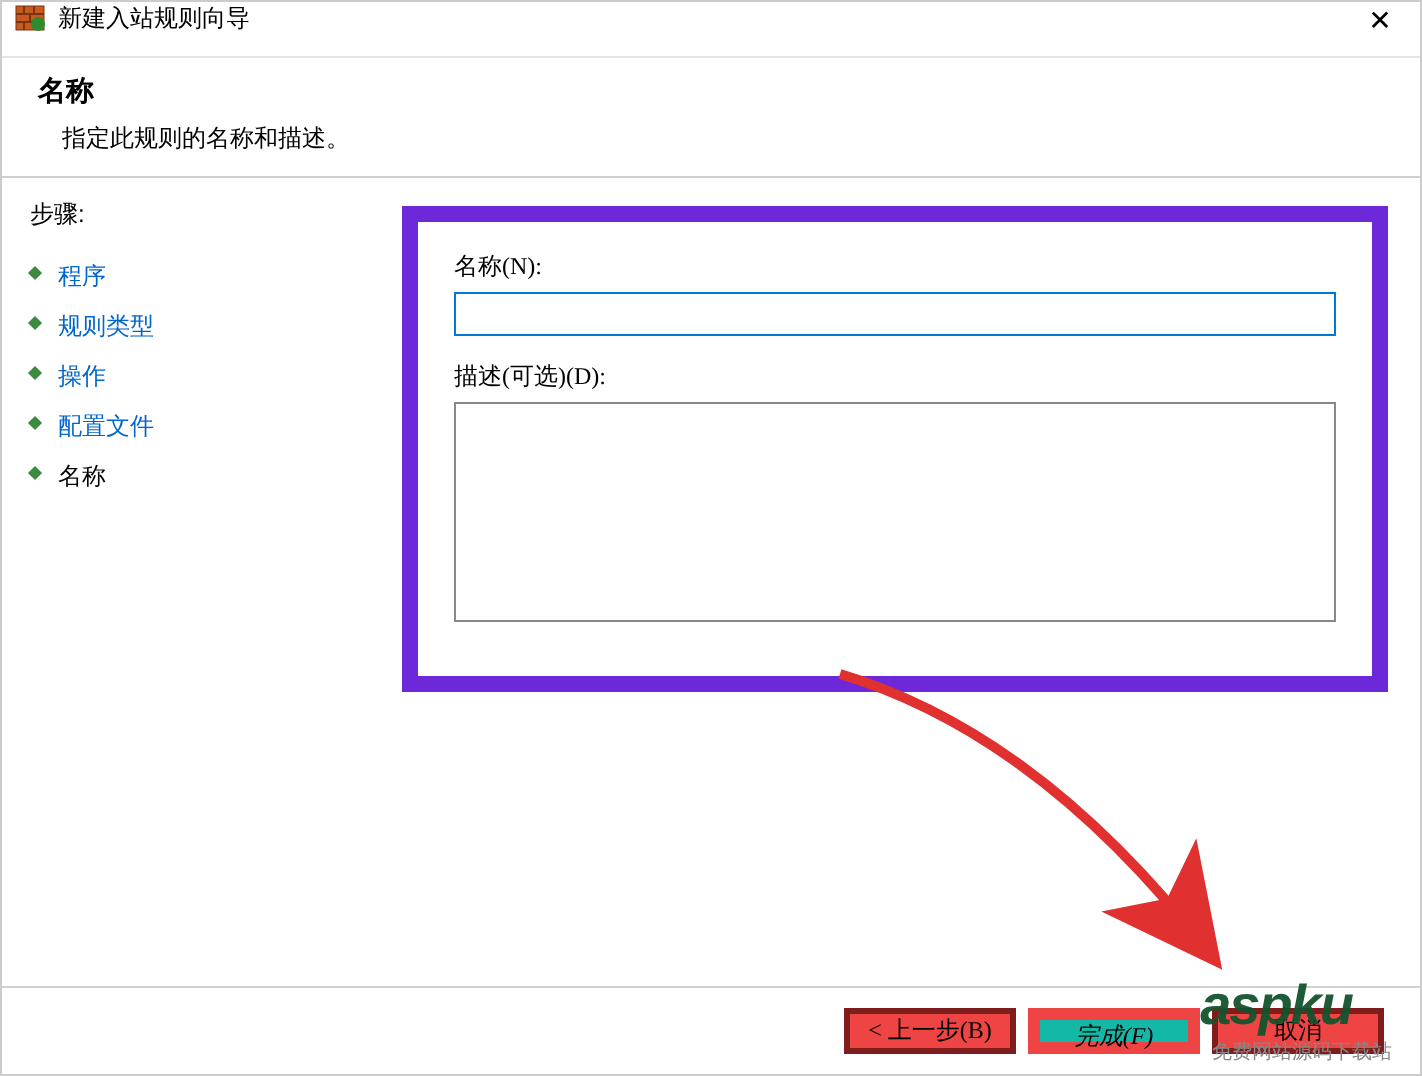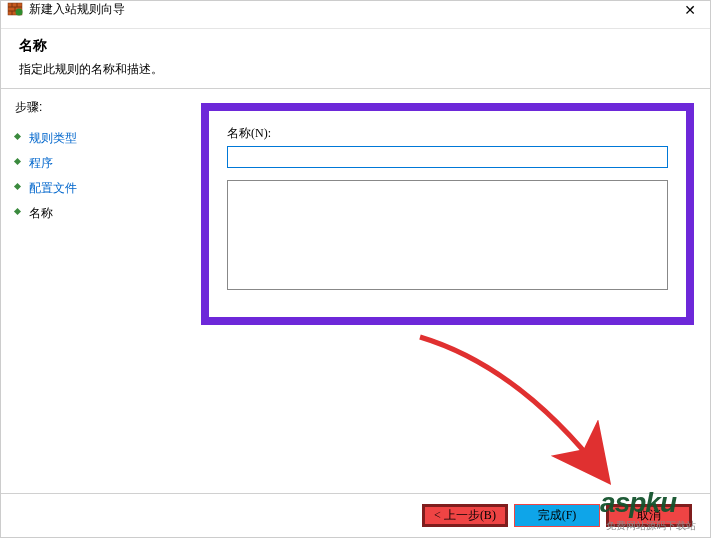--- a/index.html
+++ b/index.html
@@ -30,21 +30,21 @@
     width: 28px; height: 20px;
     text-align: center;
     line-height: 18px;
     font-size: 14px;
     color: #000;
   }
   .header {
     padding: 8px 18px 10px;
   }
   .header .h-title { font-size: 14px; font-weight: bold; margin-bottom: 6px; }
-  .header .h-sub { font-size: 12px; color: #000; }
+  .header .h-sub { font-size: 12px; color: #000; margin-left: 12px; }
   .sep { border-top: 1px solid #d0d0d0; margin: 0; }
   .content {
     display: flex;
     height: calc(100% - 28px - 46px - 1px - 44px);
   }
   .steps {
     width: 190px;
     padding: 10px 14px;
   }
   .steps-title { font-size: 12px; font-weight: normal; color: #000; margin-bottom: 10px;}
@@ -108,22 +108,23 @@
   .btn {
     min-width: 86px;
     height: 23px;
     border: 3px solid #7f1d1d;
     background: #ef4444;
     font-size: 12px;
     font-family: SimSun, serif;
     cursor: pointer;
   }
   .btn.primary {
-    border: 1px solid #ef4444;
-    background: #0ea5e9;
+    border: 6px solid #ef4444;
+    background: #14b8a6;
+    font-style: italic;
   }
   .arrow {
     position: absolute;
     right: 70px;
     bottom: 30px;
     width: 260px;
     height: 180px;
     pointer-events: none;
   }
   .watermark-logo {
@@ -174,31 +175,33 @@
 <div class="header">
   <div class="h-title">名称</div>
   <div class="h-sub">指定此规则的名称和描述。</div>
 </div>
 <div class="sep"></div>
 
 <div class="content">
   <div class="steps">
     <div class="steps-title">步骤:</div>
     <ul>
+      <li class="link"><span>程序</span></li>
       <li class="link"><span>规则类型</span></li>
-      <li class="link"><span>程序</span></li>
+      <li class="link"><span>操作</span></li>
       <li class="link"><span>配置文件</span></li>
       <li class="current"><span>名称</span></li>
     </ul>
   </div>
 
   <div class="main">
     <div class="redbox">
       <div class="field-label">名称(N):</div>
       <input class="name-input" type="text" value="" style="">
+      <div class="field-label">描述(可选)(D):</div>
       <textarea class="desc-input" style=""></textarea>
     </div>
   </div>
 </div>
 
 <div class="footer">
   <button class="btn">&lt; 上一步(B)</button>
   <button class="btn primary">完成(F)</button>
   <button class="btn">取消</button>
 </div>

